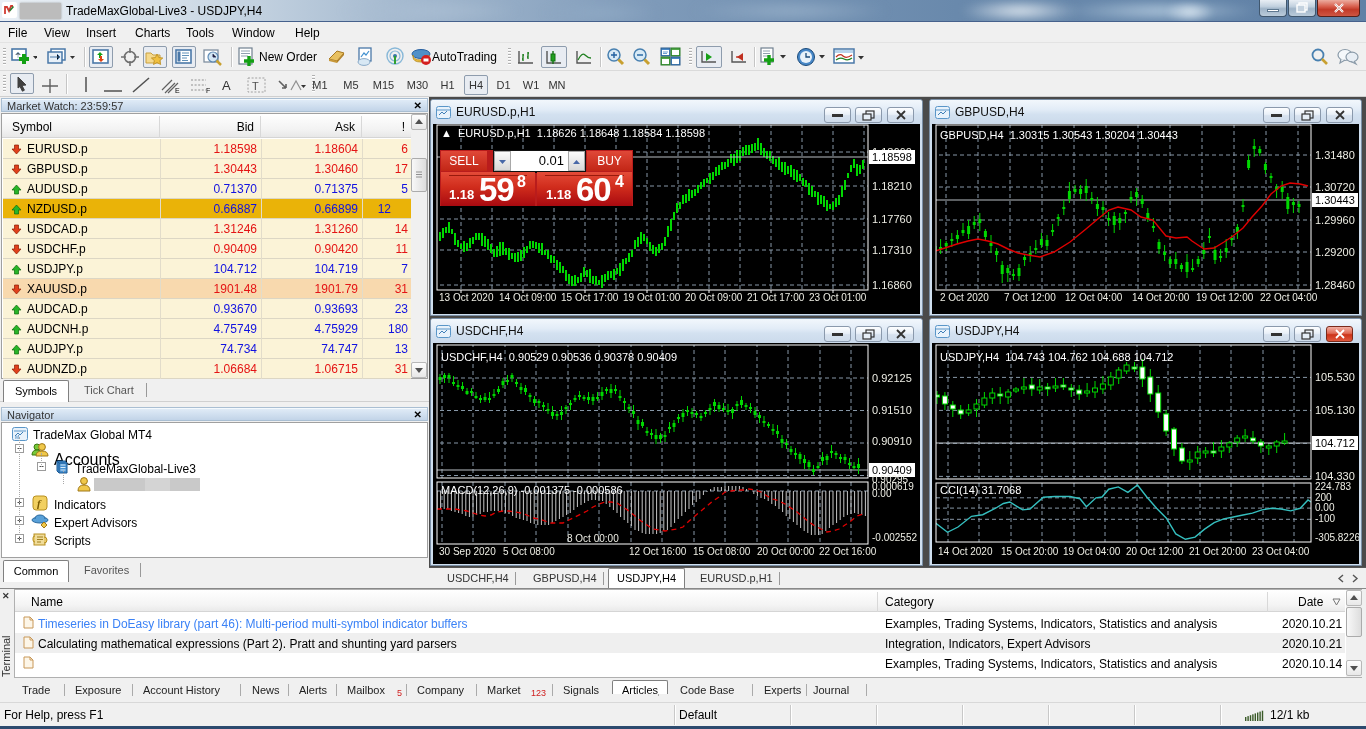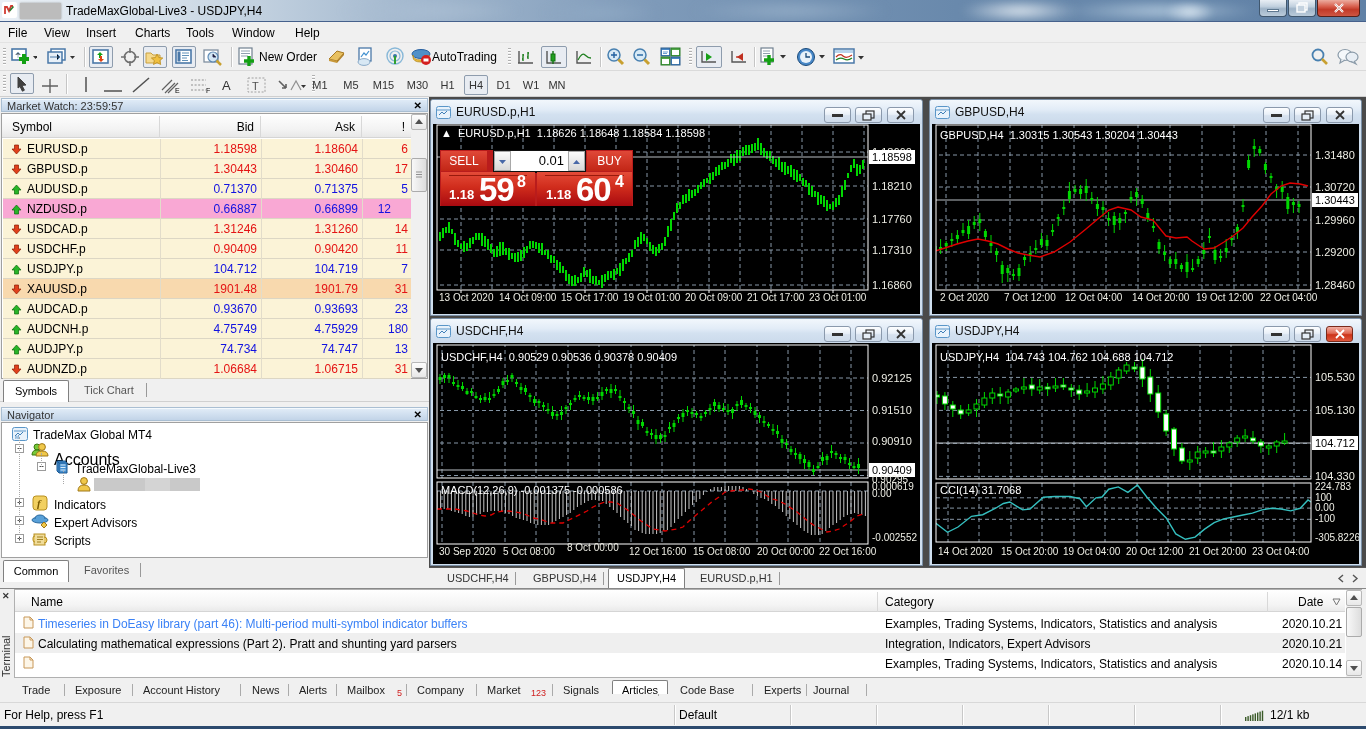--- a/index.html
+++ b/index.html
@@ -321,21 +321,21 @@
           <path d="M5.5 1 L10 6 L7.5 6 L7.5 10 L3.5 10 L3.5 6 L1 6 Z" fill="#28B428" stroke="#0A6A0A" stroke-width="0.7"></path>
         </svg>
         <span class="abs" style="left:24px;top:3px;font-size:12px;color:#000">AUDUSD.p</span>
         <span class="num" style="right:154px;top:3px;color:#1212E0;width:100px">0.71370</span>
         <span class="num" style="right:53px;top:3px;color:#1212E0;width:100px">0.71375</span>
         <span class="num" style="right:3px;top:3px;color:#1212E0;width:40px">5</span>
         <div class="abs" style="left:157px;top:0;width:1px;height:20px;background:#E2DCCA"></div>
         <div class="abs" style="left:258px;top:0;width:1px;height:20px;background:#E2DCCA"></div>
         <div class="abs" style="left:359px;top:0;width:1px;height:20px;background:#E2DCCA"></div>
       </div>
-      <div class="mwrow mwline" style="top:85px;background:#f9a8d4">
+      <div class="mwrow mwline" style="top:85px;background:#eab308">
         <svg width="11" height="11" style="position:absolute;left:8px;top:5px">
           <path d="M5.5 1 L10 6 L7.5 6 L7.5 10 L3.5 10 L3.5 6 L1 6 Z" fill="#28B428" stroke="#0A6A0A" stroke-width="0.7"></path>
         </svg>
         <span class="abs" style="left:24px;top:3px;font-size:12px;color:#000">NZDUSD.p</span>
         <span class="num" style="right:154px;top:3px;color:#1212E0;width:100px">0.66887</span>
         <span class="num" style="right:53px;top:3px;color:#1212E0;width:100px">0.66899</span>
         <span class="num" style="right:20px;top:3px;color:#1212E0;width:40px">12</span>
         <div class="abs" style="left:157px;top:0;width:1px;height:20px;background:#E2DCCA"></div>
         <div class="abs" style="left:258px;top:0;width:1px;height:20px;background:#E2DCCA"></div>
         <div class="abs" style="left:359px;top:0;width:1px;height:20px;background:#E2DCCA"></div>
@@ -1362,21 +1362,21 @@
         <div class="axlbl" style="left:439px;top:61px">0.91510</div>
         <div class="axlbl" style="left:439px;top:92px">0.90910</div>
         <div class="pricebox" style="left:436px;top:120px">0.90409</div>
         <div class="axlbl2" style="left:439px;top:131px">0.90295</div>
         <div class="cinfo" style="left:8px;top:141px">MACD(12,26,9) -0.001375 -0.000586</div>
         <div class="axlbl2" style="left:439px;top:138px">0.000619</div>
         <div class="axlbl2" style="left:439px;top:145px">0.00</div>
         <div class="axlbl2" style="left:439px;top:189px">-0.002552</div>
         <div class="tlabel" style="left:6px;top:203px">30 Sep 2020</div>
         <div class="tlabel" style="left:70px;top:203px">5 Oct 08:00</div>
-        <div class="tlabel" style="left:134px;top:199px">8 Oct 00:00</div>
+        <div class="tlabel" style="left:134px;top:190px">8 Oct 00:00</div>
         <div class="tlabel" style="left:196px;top:203px">12 Oct 16:00</div>
         <div class="tlabel" style="left:260px;top:203px">15 Oct 08:00</div>
         <div class="tlabel" style="left:324px;top:203px">20 Oct 00:00</div>
         <div class="tlabel" style="left:386px;top:203px">22 Oct 16:00</div>
       </div>
     </div>
     <div class="chartwin" style="left:500px;top:221px;width:433px;height:248px">
       <div class="wtitle"><svg width="15" height="13" style="margin:0 5px 0 5px">
           <rect x="0.5" y="0.5" width="14" height="12" rx="2" fill="#E8F2FB" stroke="#5A96C8"></rect>
           <path d="M1 4 H14" stroke="#5A96C8"></path>
@@ -1539,21 +1539,21 @@
           <rect x="4" y="2" width="375" height="134" fill="none" stroke="#fff" stroke-width="1"></rect>
           <rect x="4" y="140" width="375" height="59" fill="none" stroke="#fff" stroke-width="1"></rect>
         </svg>
         <div class="cinfo" style="left:8px;top:8px">USDJPY,H4&nbsp; 104.743 104.762 104.688 104.712</div>
         <div class="axlbl" style="left:383px;top:28px">105.530</div>
         <div class="axlbl" style="left:383px;top:61px">105.130</div>
         <div class="axlbl" style="left:383px;top:127px">104.330</div>
         <div class="pricebox" style="left:380px;top:93px">104.712</div>
         <div class="cinfo" style="left:8px;top:141px">CCI(14) 31.7068</div>
         <div class="axlbl2" style="left:383px;top:138px">224.783</div>
-        <div class="axlbl2" style="left:383px;top:149px">100</div>
+        <div class="axlbl2" style="left:383px;top:149px">200</div>
         <div class="axlbl2" style="left:383px;top:159px">0.00</div>
         <div class="axlbl2" style="left:383px;top:170px">-100</div>
         <div class="axlbl2" style="left:383px;top:189px">-305.8226</div>
         <div class="tlabel" style="left:6px;top:203px">14 Oct 2020</div>
         <div class="tlabel" style="left:69px;top:203px">15 Oct 20:00</div>
         <div class="tlabel" style="left:131px;top:203px">19 Oct 04:00</div>
         <div class="tlabel" style="left:194px;top:203px">20 Oct 12:00</div>
         <div class="tlabel" style="left:257px;top:203px">21 Oct 20:00</div>
         <div class="tlabel" style="left:320px;top:203px">23 Oct 04:00</div>
       </div>

